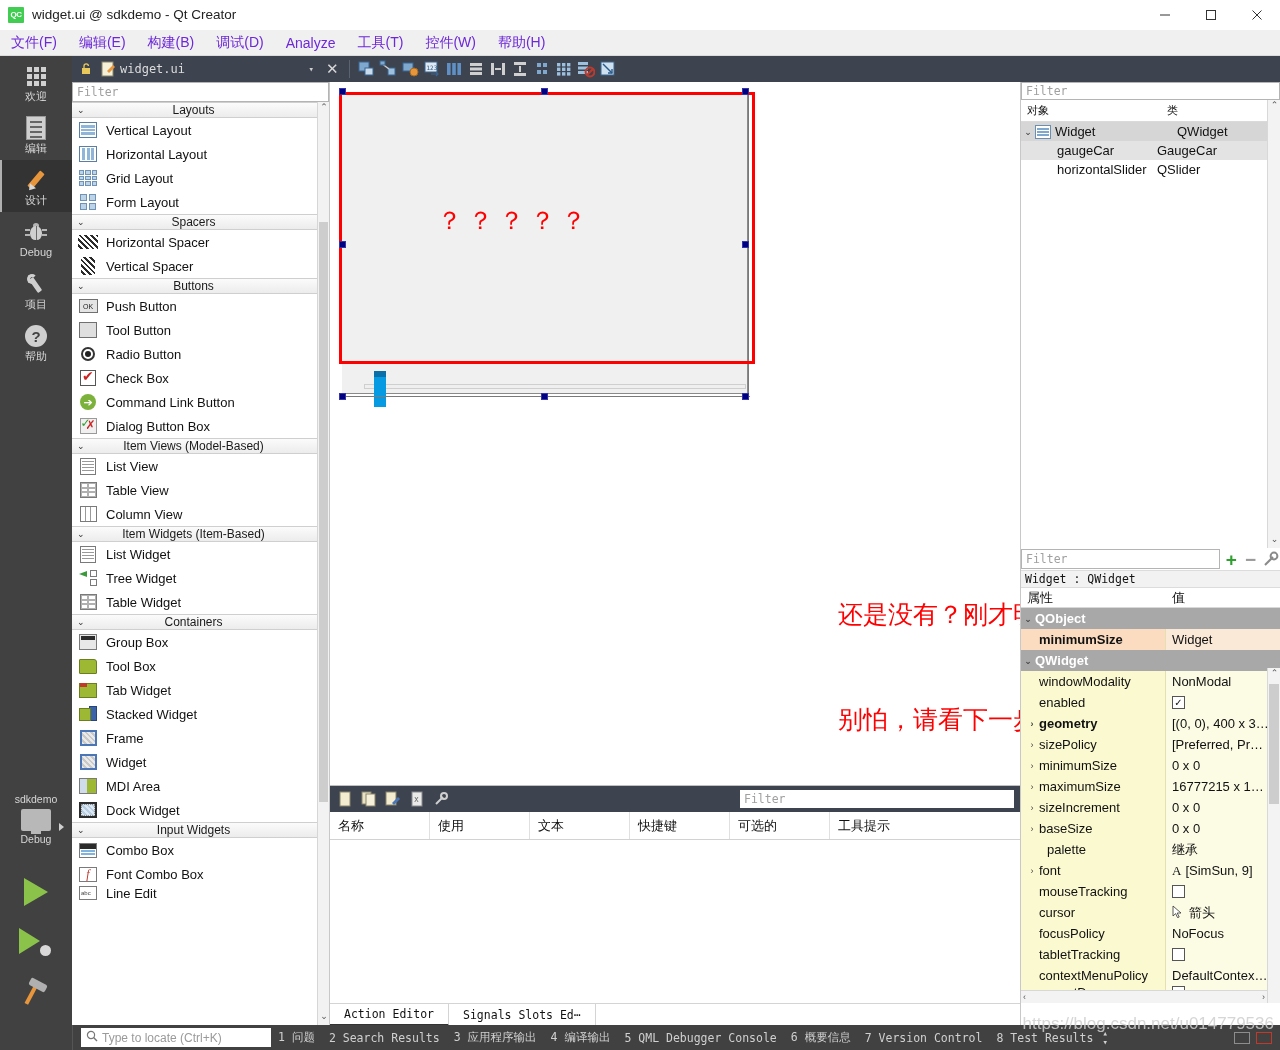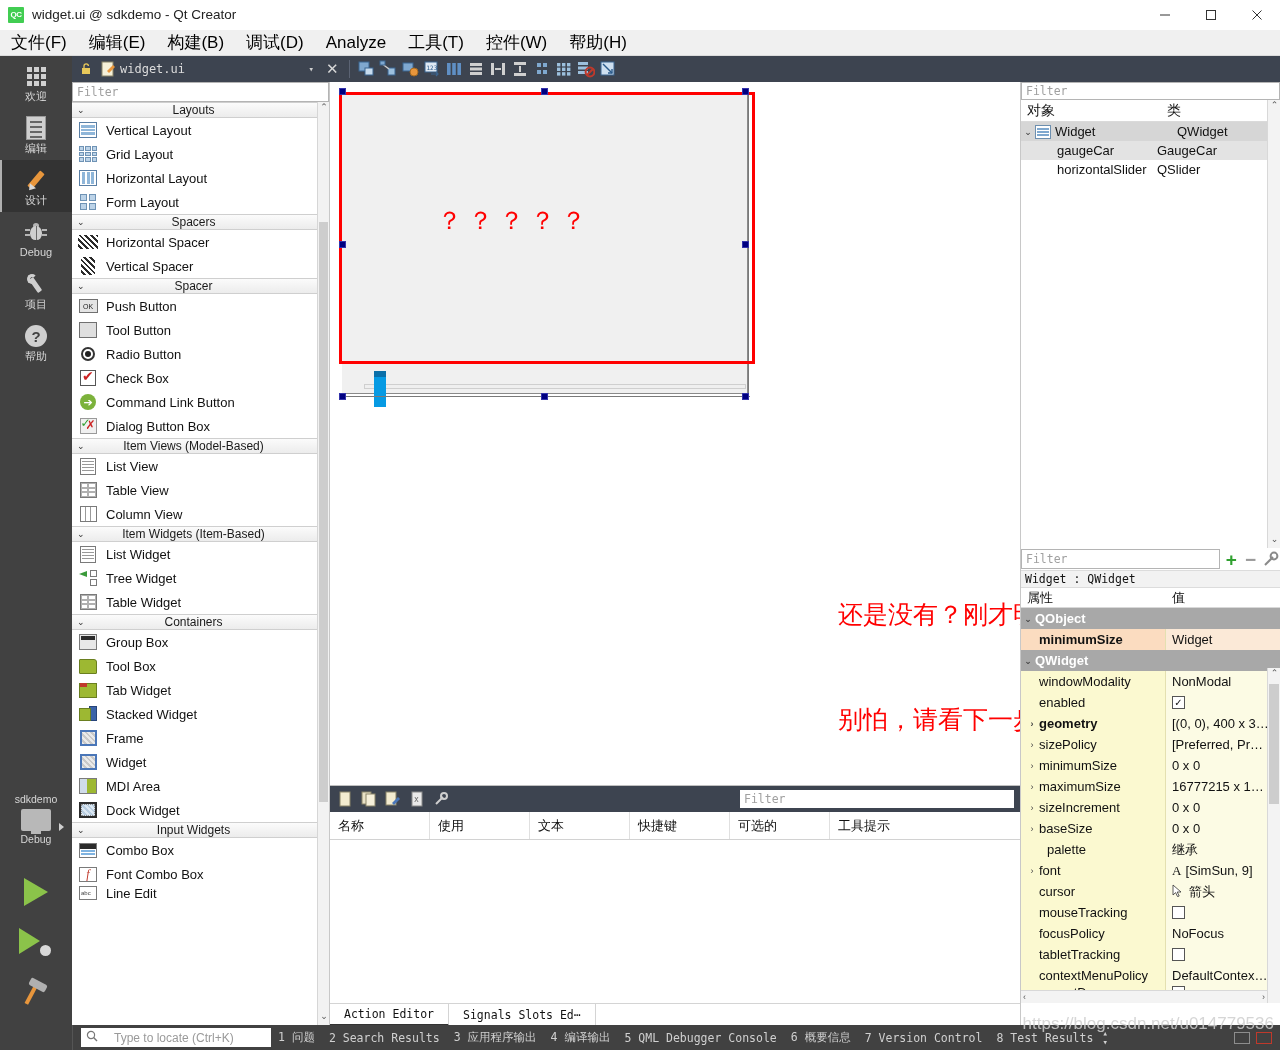--- a/index.html
+++ b/index.html
@@ -33,21 +33,21 @@
   }
   .win-btn svg { display: block; }
 
   
   .menubar {
     position: absolute; left: 0; top: 30px; width: 1280px; height: 26px;
     background: #f0f0f0; display: flex; align-items: center;
     border-bottom: 1px solid #dcdcdc;
   }
   .menu-item {
-    padding: 4px 11px; font-size: 17px; color: #000000; cursor: default;
+    padding: 4px 11px; font-size: 14px; color: #6d28d9; cursor: default;
   }
 
   
   .modebar {
     position: absolute; left: 0; top: 56px; width: 72px; height: 969px;
     background: #414141;
   }
   .mode-item {
     width: 72px; height: 52px; display: flex; flex-direction: column;
     align-items: center; justify-content: center; color: #d6d6d6;
@@ -278,21 +278,21 @@
   .objinspector {
     position: absolute; left: 1020px; top: 82px; width: 260px; height: 466px;
     background: #ffffff; border-left: 1px solid #c8c8c8;
   }
   .oi-filter {
     height: 18px; border: 1px solid #b4b4b4; margin: 0;
     font-family: "DejaVu Sans Mono", monospace; font-size: 11.5px; color: #a0a0a0;
     display: flex; align-items: center; padding: 0 4px; background:#fff;
   }
   .oi-head { height: 22px; display: flex; background: #fff; border-bottom: 1px solid #dadada; }
-  .oi-h { font-size: 14px; color: #111; display: flex; align-items: center; padding-left: 6px; }
+  .oi-h { font-size: 11px; color: #111; display: flex; align-items: center; padding-left: 6px; }
   .oi-row { height: 19px; display: flex; align-items: center; font-size: 13px; color: #111; }
   .oi-row.sel { background: #d6d6d6; }
   .oi-row.sel2 { background: #e3e3e3; }
   .oi-chev { width: 14px; text-align: center; font-size: 9px; color: #333; }
   .oi-ico { width: 16px; height: 14px; margin-right: 4px; background: #fff; border: 1px solid #6d8faf;
             display:flex;flex-direction:column;justify-content:space-evenly;padding:1px; }
   .oi-ico i { height: 2px; background: #7fa8cf; display:block; }
   .oi-name { width: 122px; overflow: hidden; white-space: nowrap; }
   .oi-scroll { position: absolute; right: 0; top: 18px; width: 13px; bottom: 0; background: #f3f3f3; border-left: 1px solid #d8d8d8; }
   .oi-arrow { position: absolute; left: 0; width: 13px; height: 14px; text-align: center; font-size: 9px; color: #555; }
@@ -336,21 +336,21 @@
   .font-A { font-family: "Liberation Serif", serif; font-size: 13px; margin-right: 4px; }
 
   
   .statusbar {
     position: absolute; left: 0; bottom: 0; width: 1280px; height: 25px;
     background: #414141; display: flex; align-items: center; color: #d0d0d0;
     font-family: "DejaVu Sans Mono", monospace; font-size: 11.5px;
   }
   .locator {
     width: 190px; height: 19px; background: #ffffff; margin-left: 8px;
-    display: flex; align-items: center; gap: 16px; padding: 0 5px; color: #9a9a9a;
+    display: flex; align-items: center; gap: 4px; padding: 0 5px; color: #9a9a9a;
     font-family: "Liberation Sans", sans-serif; font-size: 12px;
   }
   .sb-item { padding: 0 7px; white-space: nowrap; }
   .sb-num { color: #d0d0d0; }
   .sb-updown { margin-left: 2px; font-size: 9px; line-height: 1; display: flex; flex-direction: column; }
   .sb-right { margin-left: auto; display: flex; align-items: center; gap: 6px; padding-right: 8px; }
   .sb-box { width: 16px; height: 12px; border: 1px solid #8d8d8d; }
   .sb-box.red { border-color: #c0392b; }
   .watermark {
     position: absolute; right: 6px; bottom: 16px; color: #cfcfcf; opacity: 0.85;
@@ -624,43 +624,43 @@
             <span class="i-vlay">
               <i></i>
               <i></i>
               <i></i>
             </span>
           </span>
         <span>Vertical Layout</span>
       </div>
       <div class="wb-row">
         <span class="wb-ico">
+            <span class="i-hlay">
+              <i></i>
+              <i></i>
+              <i></i>
+            </span>
+          </span>
+        <span>Horizontal Layout</span>
+      </div>
+      <div class="wb-row">
+        <span class="wb-ico">
             <span class="i-grid">
               <i></i>
               <i></i>
               <i></i>
               <i></i>
               <i></i>
               <i></i>
               <i></i>
               <i></i>
               <i></i>
             </span>
           </span>
         <span>Grid Layout</span>
-      </div>
-      <div class="wb-row">
-        <span class="wb-ico">
-            <span class="i-hlay">
-              <i></i>
-              <i></i>
-              <i></i>
-            </span>
-          </span>
-        <span>Horizontal Layout</span>
       </div>
       <div class="wb-row">
         <span class="wb-ico">
             <span class="i-form">
               <i></i>
               <i></i>
               <i></i>
               <i></i>
             </span>
           </span>
@@ -679,21 +679,21 @@
       </div>
       <div class="wb-row">
         <span class="wb-ico">
             <span class="i-vsp"></span>
           </span>
         <span>Vertical Spacer</span>
       </div>
 
       <div class="wb-group">
         <span class="chev">⌄</span>
-        <span class="gl">Spacer</span>
+        <span class="gl">Buttons</span>
       </div>
       <div class="wb-row">
         <span class="wb-ico">
             <span class="i-push">OK</span>
           </span>
         <span>Push Button</span>
       </div>
       <div class="wb-row">
         <span class="wb-ico">
             <span class="i-tool"></span>
@@ -1095,35 +1095,35 @@
         <span class="pe-n">
           <span class="pe-chev">›</span>
           <span>font</span>
         </span>
         <span class="pe-v">
           <span class="font-A">A</span>
           <span>[SimSun, 9]</span>
         </span>
       </div>
       <div class="pe-row">
+        <span class="pe-n" style="padding-left:18px">mouseTracking</span>
+        <span class="pe-v">
+            <span class="pe-check"></span>
+          </span>
+      </div>
+      <div class="pe-row">
         <span class="pe-n" style="padding-left:18px">cursor</span>
         <span class="pe-v">
           <span style="margin-right:6px">
             <svg width="11" height="13" viewBox="0 0 11 13">
                 <path d="M1 1l8 7H5.2l2 4-1.6.7L3.6 8.6 1 11z" fill="#fff" stroke="#333" stroke-width="0.8"></path>
               </svg>
           </span>
           <span>箭头</span>
         </span>
-      </div>
-      <div class="pe-row">
-        <span class="pe-n" style="padding-left:18px">mouseTracking</span>
-        <span class="pe-v">
-            <span class="pe-check"></span>
-          </span>
       </div>
       <div class="pe-row">
         <span class="pe-n" style="padding-left:18px">focusPolicy</span>
         <span class="pe-v">NoFocus</span>
       </div>
       <div class="pe-row">
         <span class="pe-n" style="padding-left:18px">tabletTracking</span>
         <span class="pe-v">
             <span class="pe-check"></span>
           </span>

